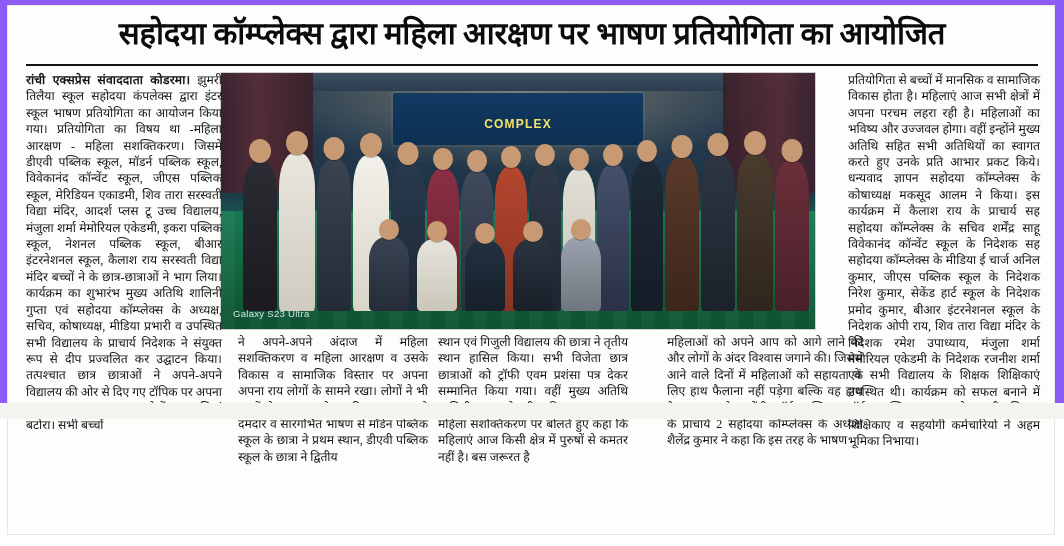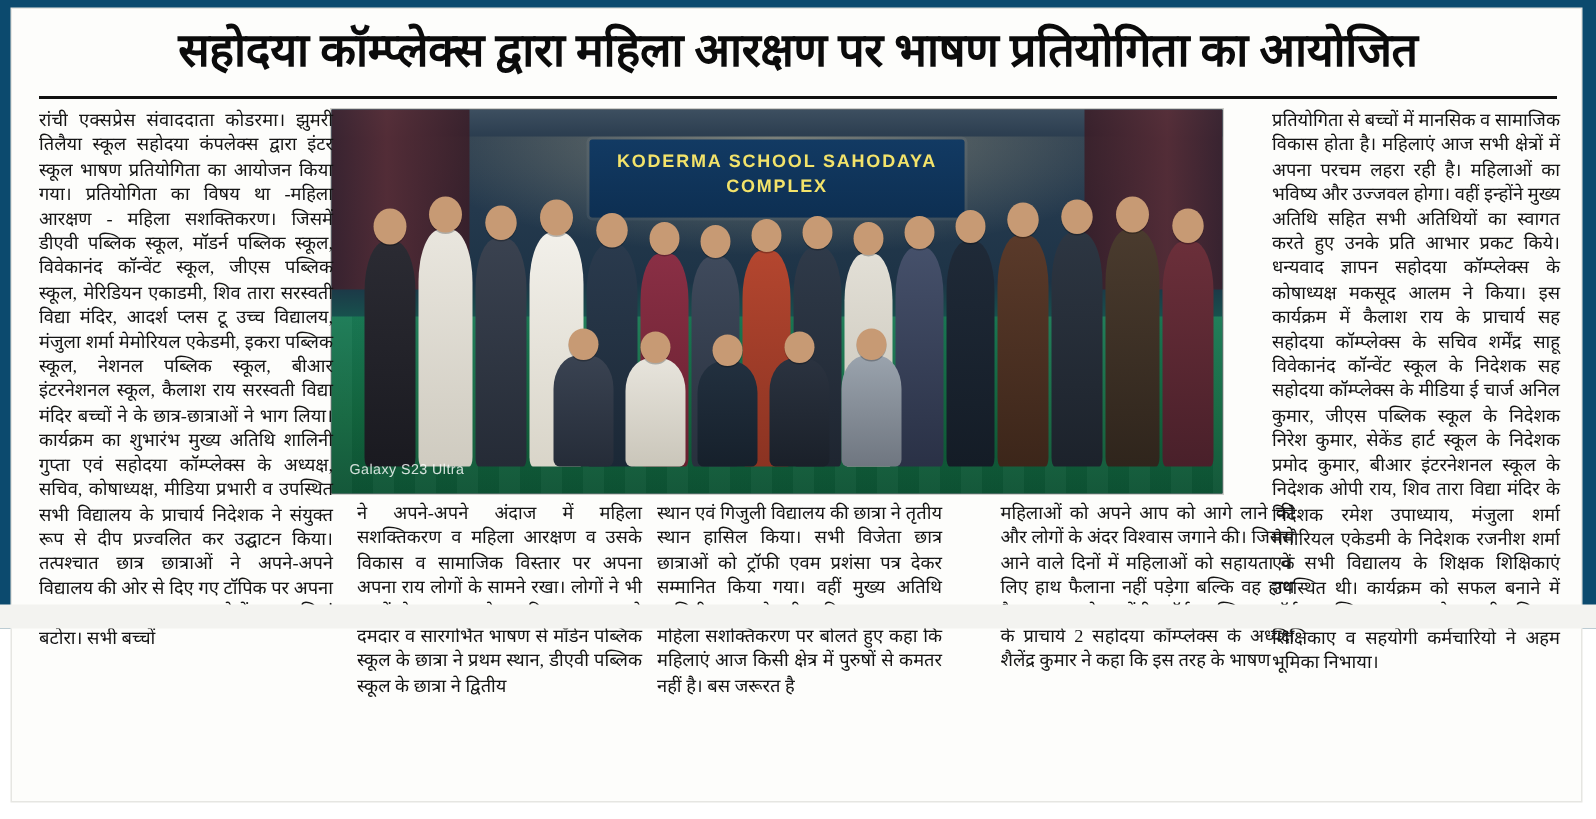--- a/index.html
+++ b/index.html
@@ -10,21 +10,21 @@
   body {
     width: 1064px;
     height: 546px;
     font-family: "Liberation Sans", sans-serif;
     overflow: hidden;
   }
   .page {
     position: relative;
     width: 1064px;
     height: 419px;
-    background: #0c4a6e;
+    background: #8b5cf6;
   }
   .paper {
     position: absolute;
     left: 8px;
     top: 6px;
     width: 1046px;
     height: 528px;
     background: #fdfdfb;
     box-shadow: 0 0 0 1px #e6e6e2;
   }
@@ -67,21 +67,21 @@
     text-align: justify;
     text-justify: inter-word;
   }
   .col-left  { left: 0px;   width: 196px; }
   .col-mid1  { left: 212px; width: 190px; top: 262px; }
   .col-mid2  { left: 412px; width: 190px; top: 262px; }
   .col-mid3  { left: 641px; width: 196px; top: 262px; }
   .col-right { left: 822px; width: 192px; }
 
   .dateline {
-    font-weight: normal;
+    font-weight: bold;
     letter-spacing: 0.2px;
     margin-top: 24px;
   }
   .photo-wrap {
     position: absolute;
     left: 212px;
     top: 66px;
     width: 596px;
     height: 258px;
     overflow: hidden;
@@ -195,21 +195,20 @@
     <div class="headline">सहोदया कॉम्प्लेक्स द्वारा महिला आरक्षण पर भाषण प्रतियोगिता का आयोजित</div>
     <div class="rule"></div>
 
     <div class="photo-wrap">
       <div class="photo">
         <div class="ceiling"></div>
         <div class="curtain-l"></div>
         <div class="curtain-r"></div>
 
         <div class="stage-banner">
-          <div class="b1">KODERMA SCHOOL SAHODAYA</div>
           <div class="b2">COMPLEX</div>
         </div>
 
         <div class="turf"></div>
 
         <div class="crowd">
 
           <div class="person" style="left:22px;width:34px;height:150px;background:linear-gradient(180deg,#2b2b33,#1a1a20);">
               <span class="head" style="top:-22px;width:22px;height:24px;"></span>
             </div>

